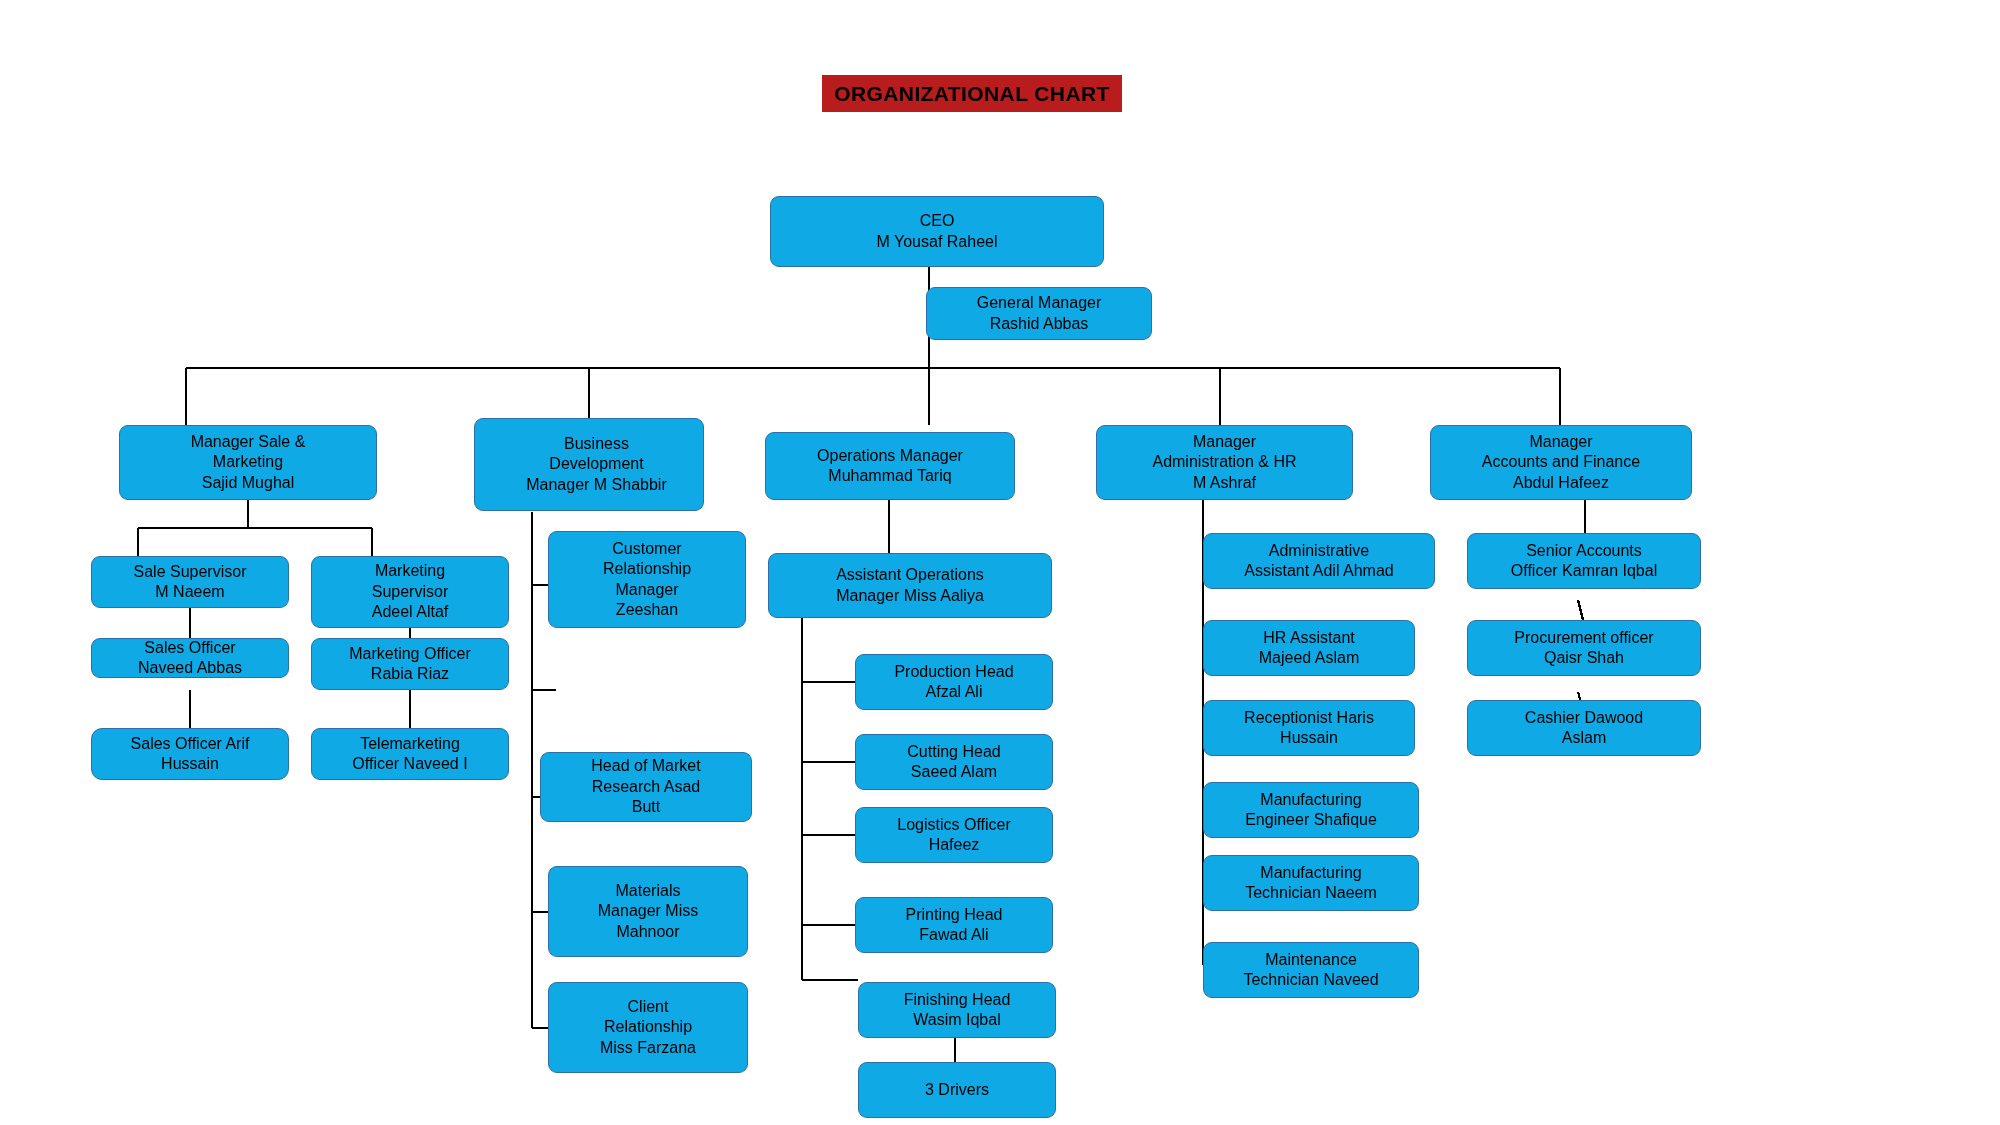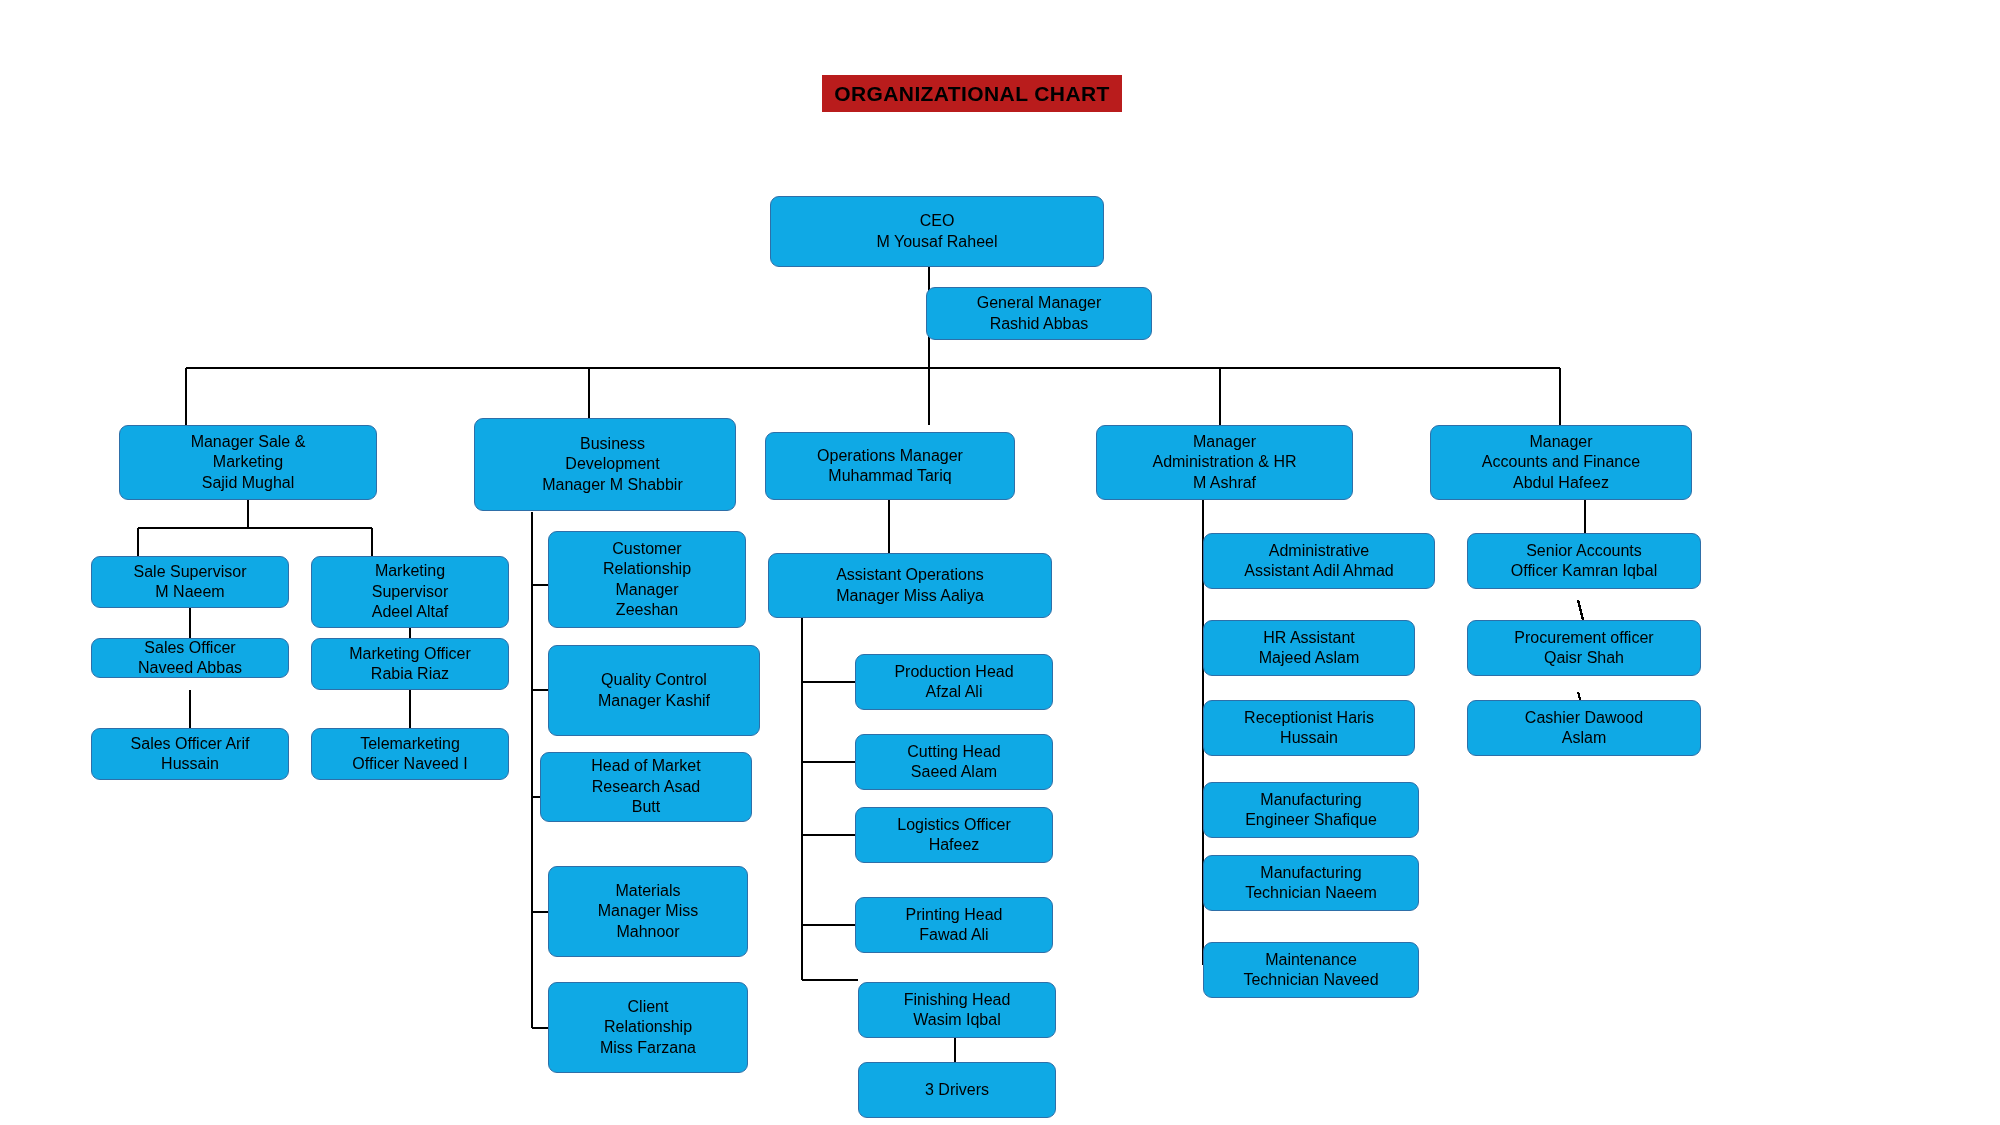--- a/index.html
+++ b/index.html
@@ -112,61 +112,59 @@
   <div class="node" style="left:770px; top:196px; width:334px; height:71px;">CEO
 M Yousaf Raheel</div>
 
   <div class="node" style="left:926px; top:287px; width:226px; height:53px;">General Manager
 Rashid Abbas</div>
 
   <div class="node" style="left:119px; top:425px; width:258px; height:75px;">Manager Sale &amp;
 Marketing
 Sajid Mughal</div>
 
-  <div class="node" style="left:474px; top:418px; width:262px; height:93px;padding-left:21px;">Business
+  <div class="node" style="left:474px; top:418px; width:230px; height:93px;padding-left:21px;">Business
 Development
 Manager M Shabbir</div>
 
   <div class="node" style="left:765px; top:432px; width:250px; height:68px;">Operations Manager
 Muhammad Tariq</div>
 
   <div class="node" style="left:1096px; top:425px; width:257px; height:75px;">Manager
 Administration &amp; HR
 M Ashraf</div>
 
   <div class="node" style="left:1430px; top:425px; width:262px; height:75px;">Manager
 Accounts and Finance
 Abdul Hafeez</div>
 
   <div class="node" style="left:91px; top:556px; width:198px; height:52px;">Sale Supervisor
 M Naeem</div>
 
   <div class="node" style="left:91px; top:638px; width:198px; height:40px;">Sales Officer
 Naveed Abbas</div>
 
-  <div class="node" style="left:91px; top:728px; width:198px; height:52px;">Sales Officer Arif
+  <div class="node" style="left:91px; top:728px; width:198px; height:52px;border-radius:11px;">Sales Officer Arif
 Hussain</div>
 
   <div class="node" style="left:311px; top:556px; width:198px; height:72px;">Marketing
 Supervisor
 Adeel Altaf</div>
 
   <div class="node" style="left:311px; top:638px; width:198px; height:52px;">Marketing Officer
 Rabia Riaz</div>
 
   <div class="node" style="left:311px; top:728px; width:198px; height:52px;">Telemarketing
 Officer Naveed I</div>
 
   <div class="node" style="left:548px; top:531px; width:198px; height:97px;">Customer
 Relationship
 Manager
 Zeeshan</div>
 
-  <div class="node" style="left:548px; top:645px; width:212px; height:91px;">Quality Control
-Manager Kashif</div>
 
   <div class="node" style="left:540px; top:752px; width:212px; height:70px;">Head of Market
 Research Asad
 Butt</div>
 
   <div class="node" style="left:548px; top:866px; width:200px; height:91px;">Materials
 Manager Miss
 Mahnoor</div>
 
   <div class="node" style="left:548px; top:982px; width:200px; height:91px;">Client

